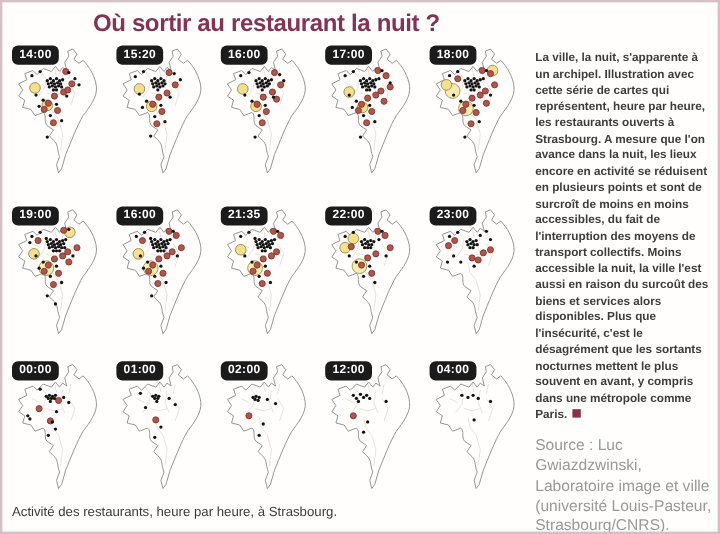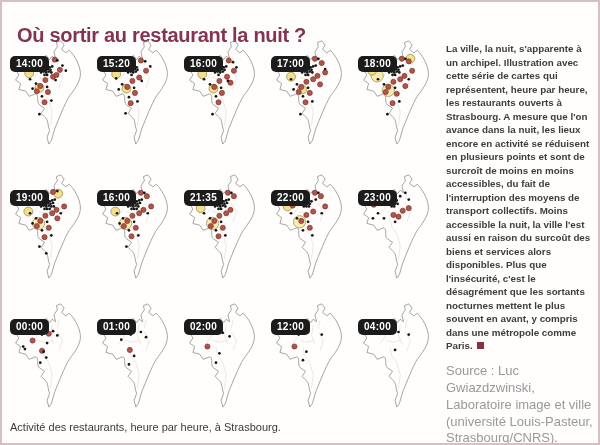--- a/index.html
+++ b/index.html
@@ -2,30 +2,30 @@
 <html><head>
 <meta charset="utf-8">
 <style>
   html,body{margin:0;padding:0;background:#efefef;}
   .page{
     position:relative;width:600px;height:445px;background:#fffefd;
     border:2px solid #d5c0c5;box-sizing:border-box;overflow:hidden;
     font-family:"Liberation Sans",sans-serif;
   }
   .page-title{
-    position:absolute;top:7px;left:0;width:440px;margin:15px;text-align:left;
+    position:absolute;top:7px;left:0;width:440px;margin:0;text-align:center;
     font-size:20px;font-weight:bold;color:#833453;letter-spacing:-0.3px;
   }
   .maps-grid{
     position:absolute;top:34px;left:5px;width:436px;
     display:grid;grid-template-columns:repeat(5,87px);grid-template-rows:134px 129px 124px;
   }
   .map-cell{position:relative;}
   .time-badge{
-    position:absolute;top:20px;left:3px;z-index:2;
+    position:absolute;top:2px;left:3px;z-index:2;
     background:#1b1b1b;color:#ffffff;font-weight:bold;font-size:10px;
     padding:2px 6px 3px 6px;border-radius:5px;letter-spacing:0.3px;
   }
   .map-svg{position:absolute;top:4px;left:0;width:87px;height:122px;}
   .map-svg .outline{fill:none;stroke:#8b8b8b;stroke-width:0.9;stroke-linejoin:round;}
   .map-svg .inner{fill:none;stroke:#e8dedb;stroke-width:0.9;stroke-linejoin:round;}
   .caption{
     position:absolute;left:8px;top:419px;width:420px;margin:0;
     font-size:11px;font-weight:normal;color:#3a3a3a;
   }

